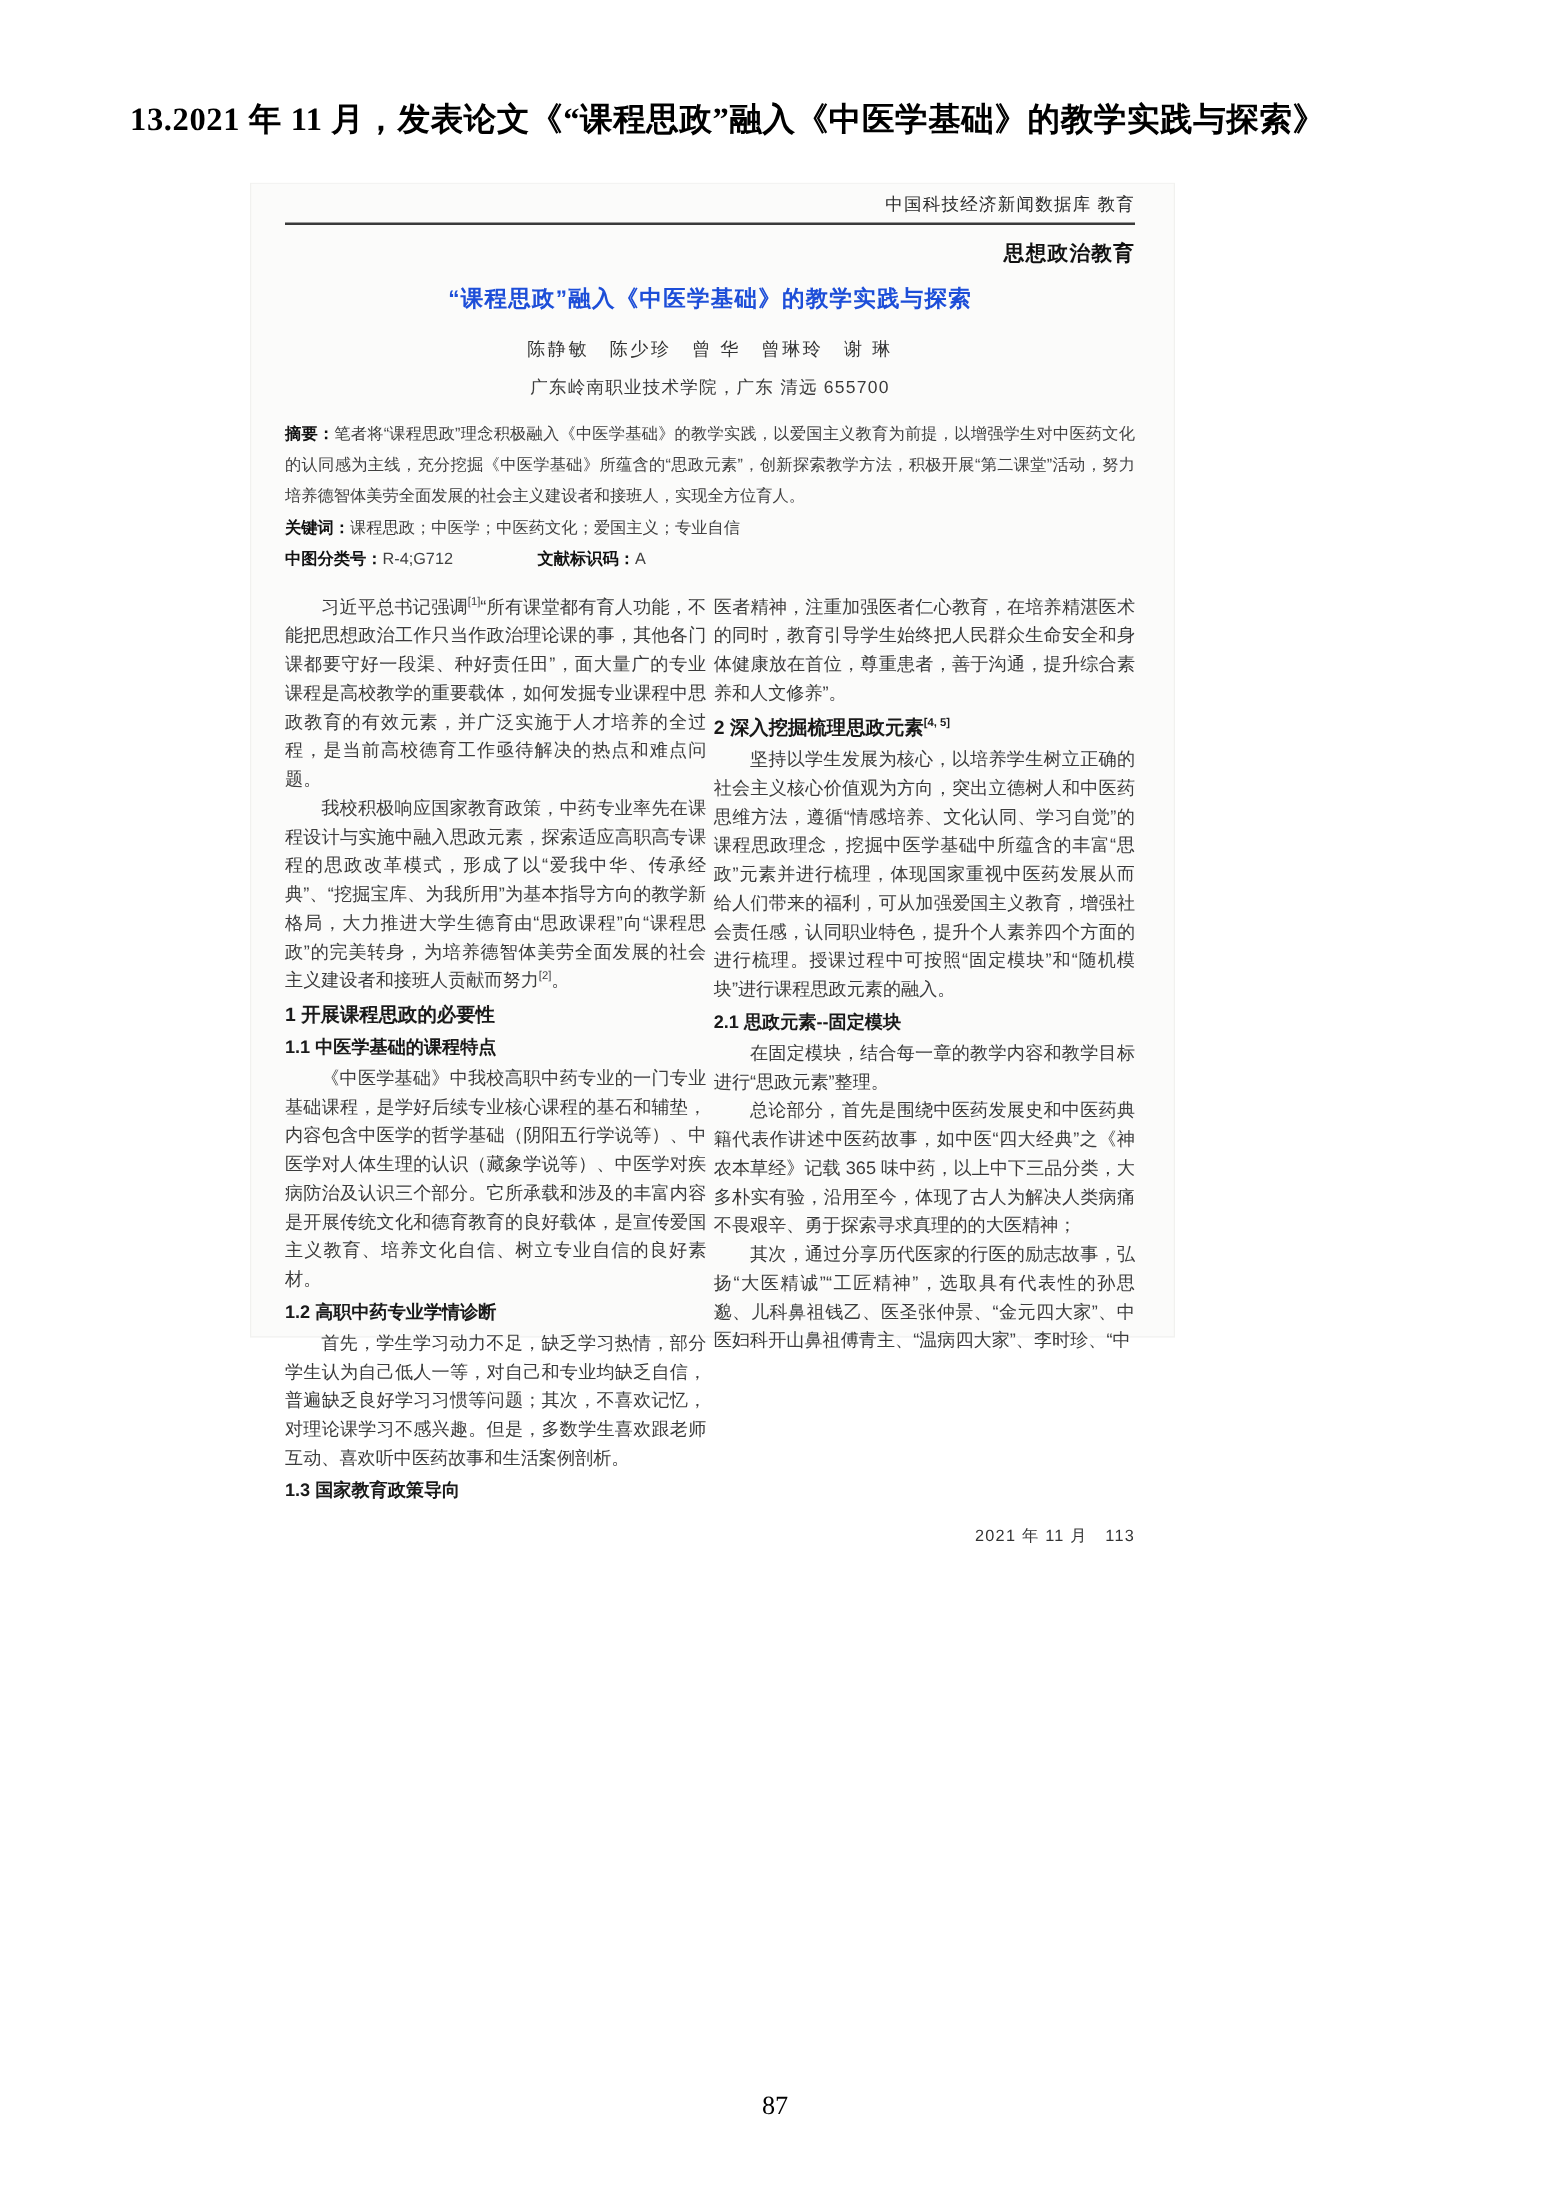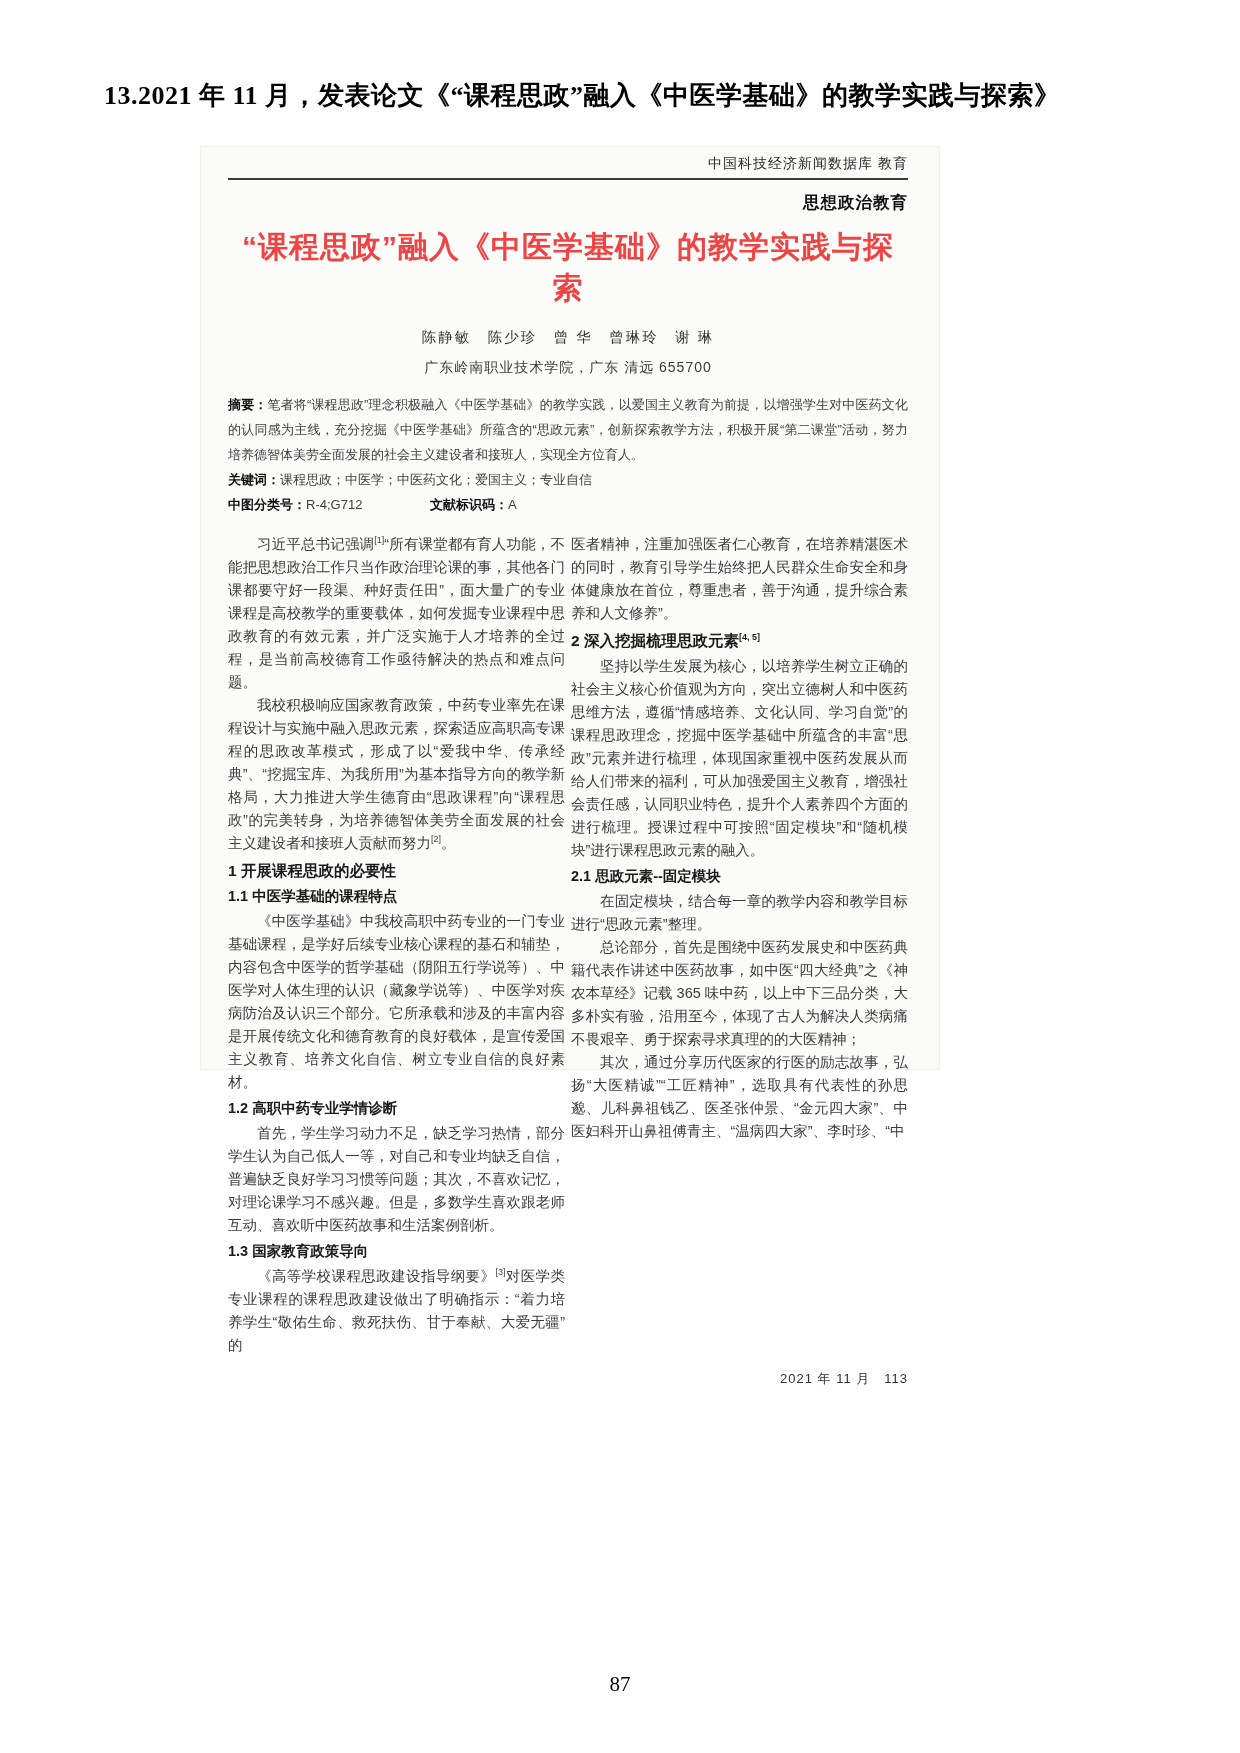--- a/index.html
+++ b/index.html
@@ -45,23 +45,23 @@
     text-align: right;
     font-weight: bold;
     font-size: 16.5px;
     margin-top: 12px;
     color: #111;
     letter-spacing: 1px;
   }
   .title {
     text-align: center;
     font-weight: bold;
-    font-size: 30px;
+    font-size: 18px;
     margin-top: 13px;
-    color: #ef4444;
+    color: #1d4ed8;
     letter-spacing: 1px;
   }
   .authors {
     text-align: center;
     font-size: 14.5px;
     margin-top: 19px;
     color: #333;
     letter-spacing: 2px;
   }
   .affiliation {
@@ -159,21 +159,20 @@
   <div class="body-cols">
     <div class="col">
         <div class="blk p">习近平总书记强调<sup>[1]</sup>“所有课堂都有育人功能，不能把思想政治工作只当作政治理论课的事，其他各门课都要守好一段渠、种好责任田”，面大量广的专业课程是高校教学的重要载体，如何发掘专业课程中思政教育的有效元素，并广泛实施于人才培养的全过程，是当前高校德育工作亟待解决的热点和难点问题。</div>
         <div class="blk p">我校积极响应国家教育政策，中药专业率先在课程设计与实施中融入思政元素，探索适应高职高专课程的思政改革模式，形成了以“爱我中华、传承经典”、“挖掘宝库、为我所用”为基本指导方向的教学新格局，大力推进大学生德育由“思政课程”向“课程思政”的完美转身，为培养德智体美劳全面发展的社会主义建设者和接班人贡献而努力<sup>[2]</sup>。</div>
         <div class="blk h1">1 开展课程思政的必要性</div>
         <div class="blk h2">1.1 中医学基础的课程特点</div>
         <div class="blk p">《中医学基础》中我校高职中药专业的一门专业基础课程，是学好后续专业核心课程的基石和辅垫，内容包含中医学的哲学基础（阴阳五行学说等）、中医学对人体生理的认识（藏象学说等）、中医学对疾病防治及认识三个部分。它所承载和涉及的丰富内容是开展传统文化和德育教育的良好载体，是宣传爱国主义教育、培养文化自信、树立专业自信的良好素材。</div>
         <div class="blk h2">1.2 高职中药专业学情诊断</div>
         <div class="blk p">首先，学生学习动力不足，缺乏学习热情，部分学生认为自己低人一等，对自己和专业均缺乏自信，普遍缺乏良好学习习惯等问题；其次，不喜欢记忆，对理论课学习不感兴趣。但是，多数学生喜欢跟老师互动、喜欢听中医药故事和生活案例剖析。</div>
         <div class="blk h2">1.3 国家教育政策导向</div>
-        <div class="blk p">《高等学校课程思政建设指导纲要》<sup>[3]</sup>对医学类专业课程的课程思政建设做出了明确指示：“着力培养学生“敬佑生命、救死扶伤、甘于奉献、大爱无疆”的</div>
       </div>
     <div class="col">
         <div class="blk p-cont">医者精神，注重加强医者仁心教育，在培养精湛医术的同时，教育引导学生始终把人民群众生命安全和身体健康放在首位，尊重患者，善于沟通，提升综合素养和人文修养”。</div>
         <div class="blk h1">2 深入挖掘梳理思政元素<sup>[4, 5]</sup></div>
         <div class="blk p">坚持以学生发展为核心，以培养学生树立正确的社会主义核心价值观为方向，突出立德树人和中医药思维方法，遵循“情感培养、文化认同、学习自觉”的课程思政理念，挖掘中医学基础中所蕴含的丰富“思政”元素并进行梳理，体现国家重视中医药发展从而给人们带来的福利，可从加强爱国主义教育，增强社会责任感，认同职业特色，提升个人素养四个方面的进行梳理。授课过程中可按照“固定模块”和“随机模块”进行课程思政元素的融入。</div>
         <div class="blk h2">2.1 思政元素--固定模块</div>
         <div class="blk p">在固定模块，结合每一章的教学内容和教学目标进行“思政元素”整理。</div>
         <div class="blk p">总论部分，首先是围绕中医药发展史和中医药典籍代表作讲述中医药故事，如中医“四大经典”之《神农本草经》记载 365 味中药，以上中下三品分类，大多朴实有验，沿用至今，体现了古人为解决人类病痛不畏艰辛、勇于探索寻求真理的的大医精神；</div>
         <div class="blk p">其次，通过分享历代医家的行医的励志故事，弘扬“大医精诚”“工匠精神”，选取具有代表性的孙思邈、儿科鼻祖钱乙、医圣张仲景、“金元四大家”、中医妇科开山鼻祖傅青主、“温病四大家”、李时珍、“中</div>
       </div>

